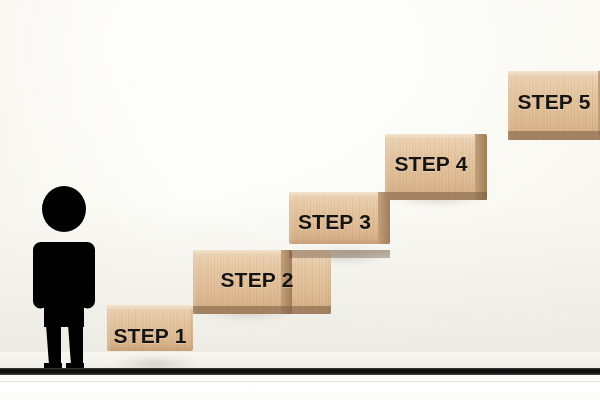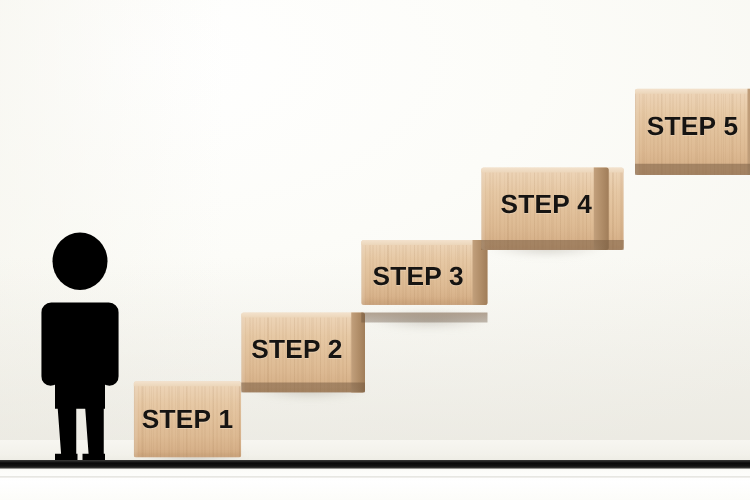--- a/index.html
+++ b/index.html
@@ -146,43 +146,43 @@
   <div class="block" style="left:188px; top:300px; width:120px; height:22px;">
     <div class="cast" style="left:0; top:2px; width:120px; height:20px;"></div>
   </div>
   <div class="block" style="left:282px; top:244px; width:122px; height:22px;">
     <div class="cast" style="left:0; top:2px; width:122px; height:20px;"></div>
   </div>
   <div class="block" style="left:376px; top:186px; width:122px; height:22px;">
     <div class="cast" style="left:0; top:2px; width:122px; height:20px;"></div>
   </div>
 
-  <div class="block" style="left:107px; top:305px; width:86px; height:61px;">
+  <div class="block" style="left:107px; top:305px; width:86px; height:46px;">
     <div class="face"></div>
     <div class="top" style="top:0; height:4px;"></div>
     <div class="label" style="top:19px; font-size:21px;">STEP 1</div>
   </div>
 
-  <div class="block" style="left:193px; top:250px; width:99px; height:64px;">
+  <div class="block" style="left:193px; top:250px; width:99px; height:64px;padding-left:39px;">
     <div class="face"></div>
     <div class="top" style="top:0; height:4px;"></div>
     <div class="side" style="left:88px; width:11px;"></div>
     <div class="under" style="top:56px; height:8px;"></div>
     <div class="label" style="top:18px; left:-5px; font-size:21px;">STEP 2</div>
   </div>
 
   <div class="block" style="left:289px; top:192px; width:101px; height:52px;">
     <div class="face"></div>
     <div class="top" style="top:0; height:4px;"></div>
     <div class="side" style="left:89px; width:12px;"></div>
     <div class="under" style="top:58px; height:8px;"></div>
     <div class="label" style="top:18px; left:-5px; font-size:21px;">STEP 3</div>
   </div>
 
-  <div class="block" style="left:385px; top:134px; width:114px; height:66px;">
+  <div class="block" style="left:385px; top:134px; width:102px; height:66px;">
     <div class="face"></div>
     <div class="top" style="top:0; height:4px;"></div>
     <div class="side" style="left:90px; width:12px;"></div>
     <div class="under" style="top:58px; height:8px;"></div>
     <div class="label" style="top:18px; left:-5px; font-size:21px;">STEP 4</div>
   </div>
 
   <div class="block" style="left:481px; top:71px; width:102px; height:69px;margin-left:27px;">
     <div class="face"></div>
     <div class="top" style="top:0; height:4px;"></div>

